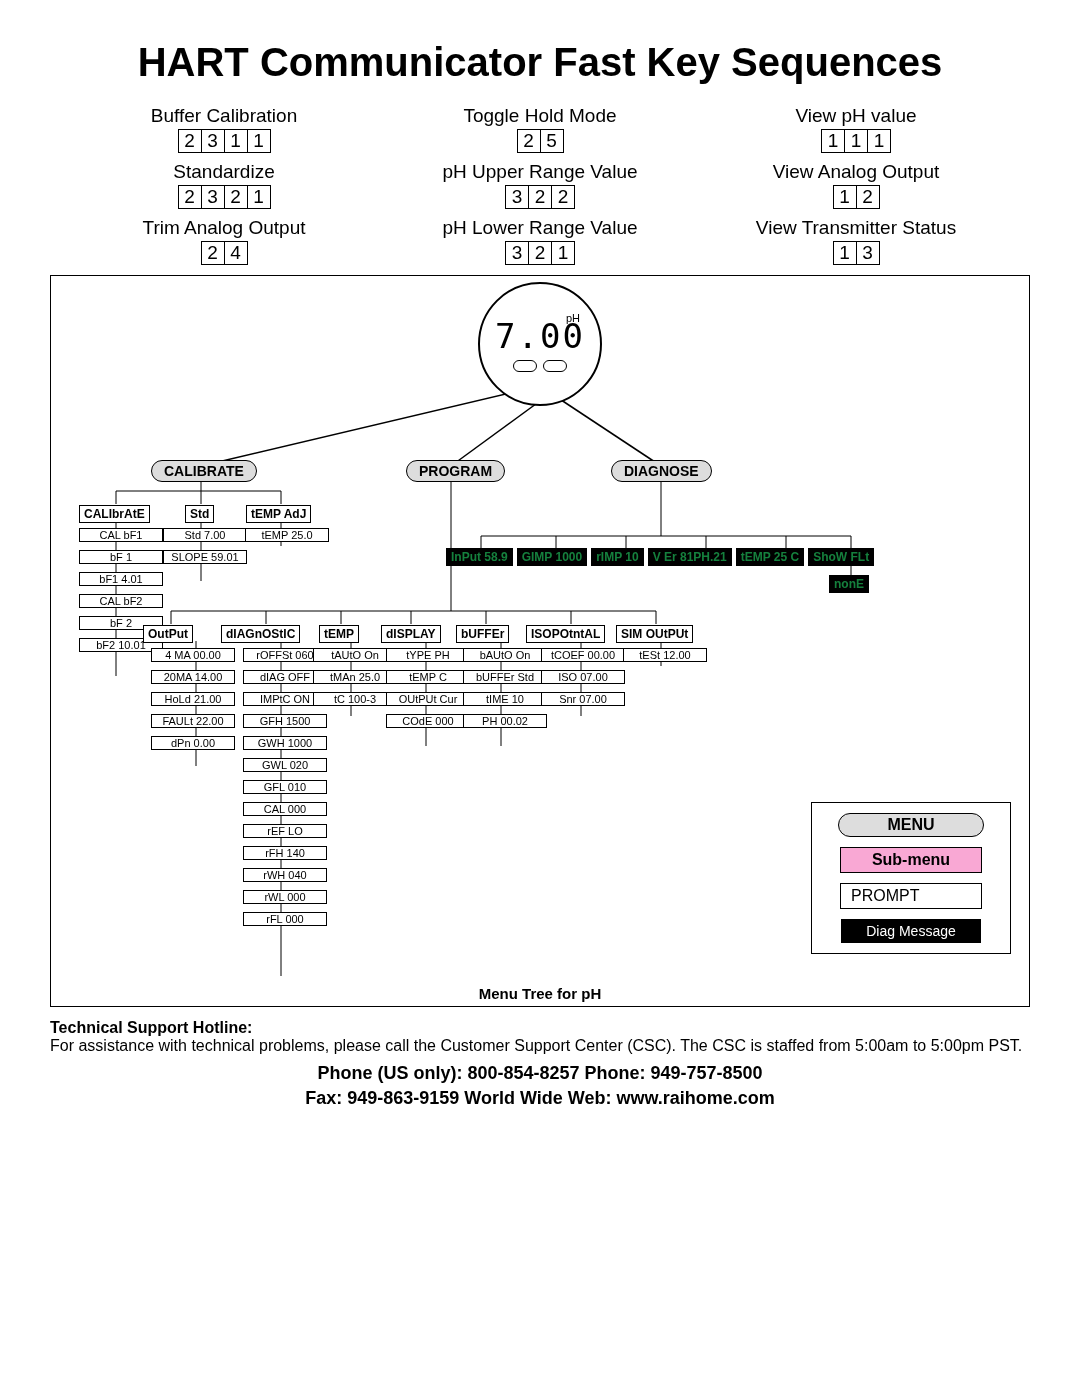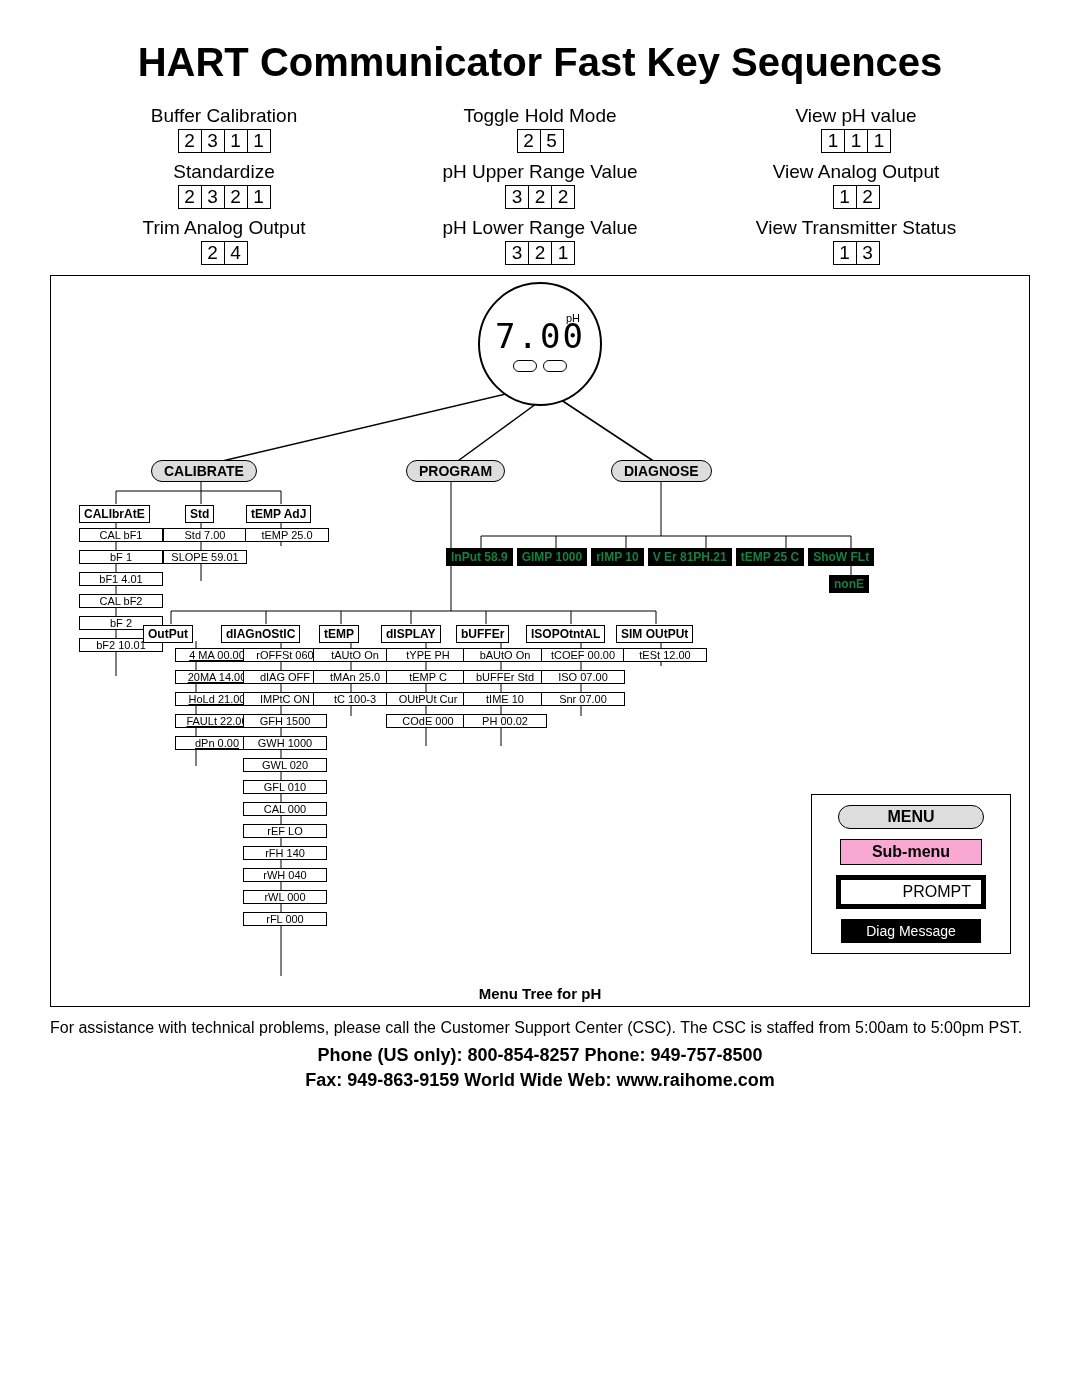--- a/index.html
+++ b/index.html
@@ -108,21 +108,21 @@
     position:absolute;
     right: 18px; bottom: 52px;
     border: 1.5px solid #000;
     padding: 10px 14px;
     width: 170px;
     display:flex; flex-direction:column; align-items:center; gap:10px;
     background:#fff; z-index:4;
   }
   .legend .pill { width: 120px; font-size:16px;}
   .legend .sub { border:1.5px solid #000; background:#f9a8d4; font-weight:bold; padding:3px 10px; width:120px; text-align:center;}
-  .legend .pr { border:5px solid #000000; padding:3px 10px; width:120px; text-align:right;}
+  .legend .pr { border:1px solid #000000; padding:3px 10px; width:120px; text-align:left;}
   .legend .dg { background:#000; color:#fff; padding:4px 10px; width:120px; text-align:center; font-size:14px;}
   
   .footer { margin-top: 12px; font-size: 16px; }
   .footer .hot { font-weight: bold; }
   .footer .contacts { text-align:center; font-weight:bold; font-size:18px; margin-top:6px; line-height:1.4;}
 </style>
 </head>
 <body>
 
 <h1 class="title">HART Communicator Fast Key Sequences</h1>
@@ -263,21 +263,21 @@
   <div class="node" style="left:778px; top:298px;"><span class="subbox dark">nonE</span></div>
 
   <div class="node" style="left:92px; top:348px;"><span class="subbox">OutPut</span></div>
   <div class="node" style="left:170px; top:348px;"><span class="subbox">dIAGnOStIC</span></div>
   <div class="node" style="left:268px; top:348px;"><span class="subbox">tEMP</span></div>
   <div class="node" style="left:330px; top:348px;"><span class="subbox">dISPLAY</span></div>
   <div class="node" style="left:405px; top:348px;"><span class="subbox">bUFFEr</span></div>
   <div class="node" style="left:475px; top:348px;"><span class="subbox">ISOPOtntAL</span></div>
   <div class="node" style="left:565px; top:348px;"><span class="subbox">SIM OUtPUt</span></div>
 
-  <div class="node vlist" id="p-out" style="left:124px; top:372px;text-decoration:underline;">
+  <div class="node vlist" id="p-out" style="left:100px; top:372px;">
       <span class="prompt">4 MA 00.00</span>
       <span class="prompt">20MA 14.00</span>
       <span class="prompt">HoLd 21.00</span>
       <span class="prompt">FAULt 22.00</span>
       <span class="prompt">dPn 0.00</span>
     </div>
   <div class="node vlist" id="p-diag" style="left:192px; top:372px;">
       <span class="prompt">rOFFSt 060</span>
       <span class="prompt">dIAG OFF</span>
       <span class="prompt">IMPtC ON</span>
@@ -322,18 +322,19 @@
     <span class="pill">MENU</span>
     <span class="sub">Sub-menu</span>
     <span class="pr">PROMPT</span>
     <span class="dg">Diag Message</span>
   </div>
 
   <div class="caption">Menu Tree for pH</div>
 </div>
 
 <div class="footer">
+  <div class="hot">Technical Support Hotline:</div>
   <div>For assistance with technical problems, please call the Customer Support Center (CSC).  The CSC is staffed from 5:00am to 5:00pm PST.</div>
   <div class="contacts">
     <div>Phone (US only): 800-854-8257      Phone: 949-757-8500</div>
     <div>Fax: 949-863-9159     World Wide Web: www.raihome.com</div>
   </div>
 </div>
 
 </body></html>

